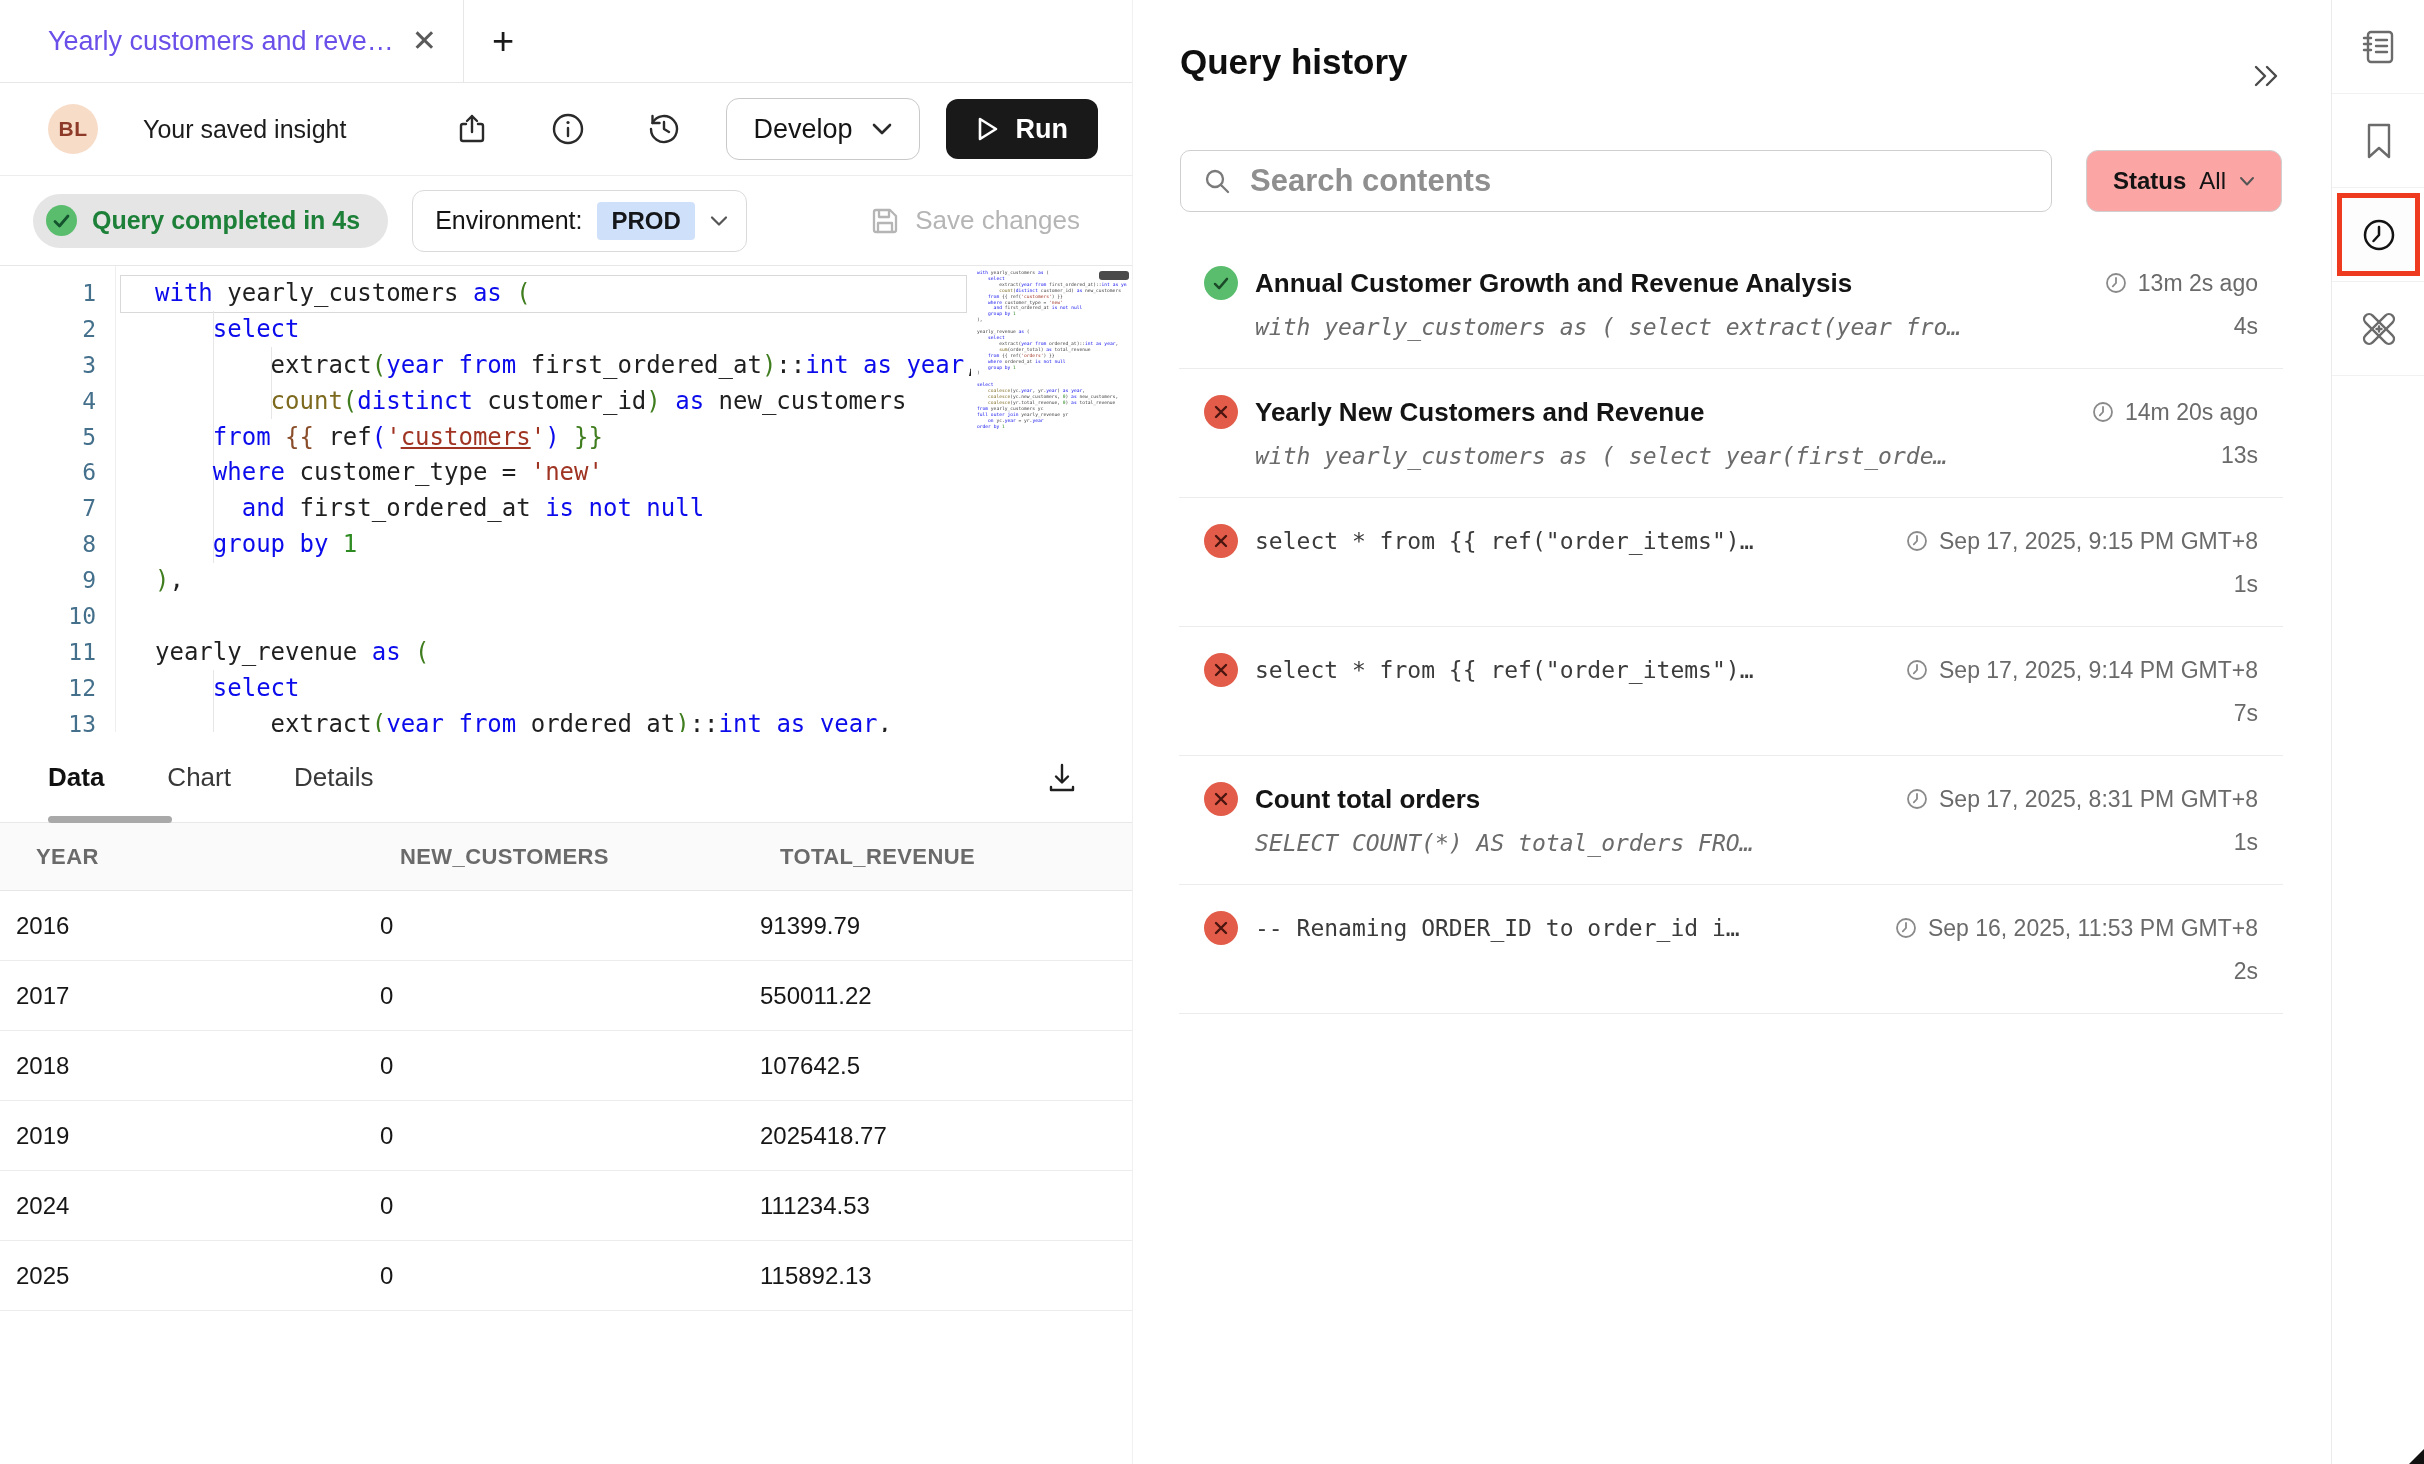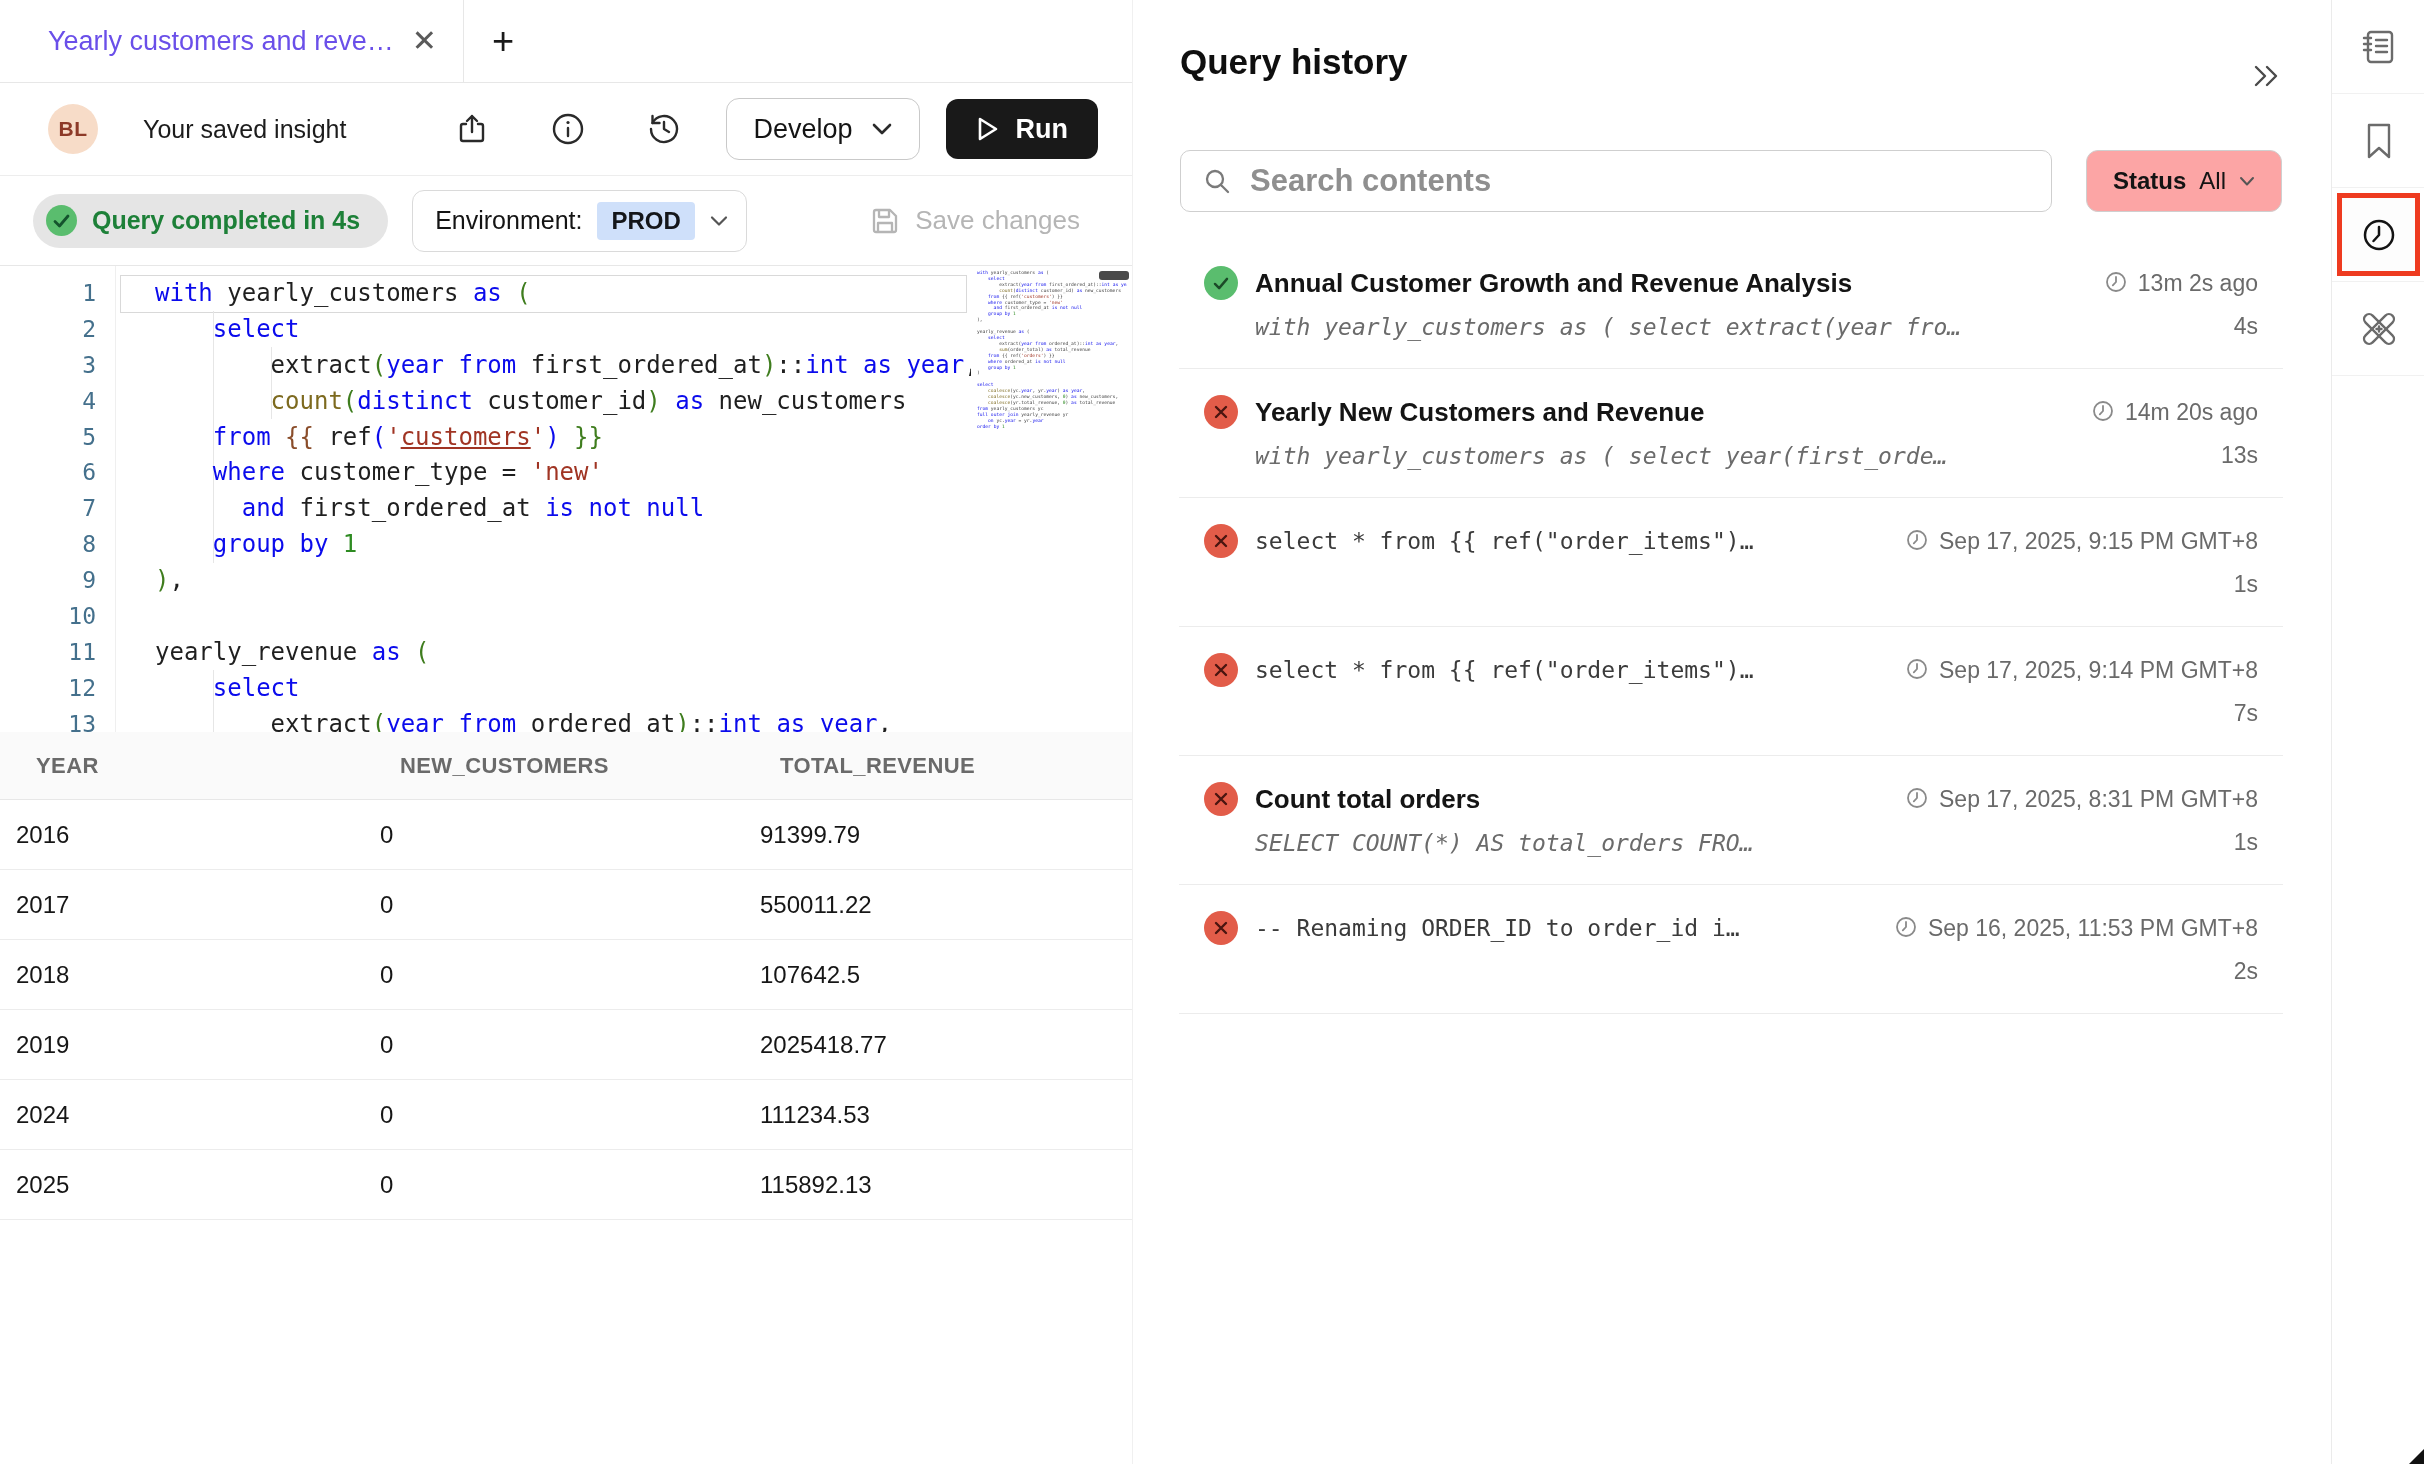--- a/index.html
+++ b/index.html
@@ -76,21 +76,21 @@
   .status-filter .sf-lbl{font-size:24px;font-weight:600;color:#141414;}
   .status-filter .sf-val{font-size:24px;color:#141414;}
   .hlist{position:absolute;left:46px;top:240px;width:1104px;}
   .hitem{padding:26px 0 28px;border-bottom:1px solid #ececec;cursor:pointer;}
   .hrow1{display:flex;align-items:center;padding-right:25px;}
   .hicon{width:34px;height:34px;border-radius:50%;flex:0 0 34px;margin-left:25px;
          display:flex;align-items:center;justify-content:center;}
   .hicon.ok{background:#5abd6e;}.hicon.err{background:#e25c49;}
   .htitle{margin-left:17px;font-size:26px;font-weight:600;color:#141414;white-space:nowrap;}
   .htitle.code{font-family:"DejaVu Sans Mono",monospace;font-weight:400;font-size:23px;color:#3b3b3b;}
-  .htime{margin-left:auto;display:flex;gap:10px;color:#6a6a6a;font-size:23px;white-space:nowrap;}
+  .htime{margin-left:auto;display:flex;align-items:center;gap:10px;color:#6a6a6a;font-size:23px;white-space:nowrap;}
   .hrow2{display:flex;align-items:center;margin-top:13px;padding-right:25px;}
   .hsub{margin-left:76px;font-family:"DejaVu Sans Mono",monospace;font-size:23px;color:#6b6b6b;white-space:nowrap;font-style:italic;}
   .hdur{margin-left:auto;font-size:23px;color:#6a6a6a;}
   
   .rail{position:absolute;left:2331px;top:0;width:93px;height:1464px;border-left:1px solid #ebebeb;background:#fff;}
   .rail-cell{height:93px;display:flex;align-items:center;justify-content:center;border-bottom:1px solid #f1f1f1;
              position:relative;cursor:pointer;}
   .rail-active-box{position:absolute;inset:5px;border:5px solid #ee3b20;background:#fdfdfd;
                    display:flex;align-items:center;justify-content:center;box-sizing:border-box;}
   .corner{position:absolute;right:0;bottom:0;width:0;height:0;border-left:15px solid transparent;border-bottom:15px solid #111;}
@@ -275,20 +275,34 @@
     <i class="mf">coalesce</i>(yc.new_customers, <i class="mn">0</i>) <i class="mk">as</i> new_customers,
     <i class="mf">coalesce</i>(yr.total_revenue, <i class="mn">0</i>) <i class="mk">as</i> total_revenue
 <i class="mk">from</i> yearly_customers yc
 <i class="mk">full</i> <i class="mk">outer</i> <i class="mk">join</i> yearly_revenue yr
     <i class="mk">on</i> yc.<i class="mk">year</i> = yr.<i class="mk">year</i>
 <i class="mk">order</i> <i class="mk">by</i> <i class="mn">1</i></pre>
         </div>
       <div class="scroll-thumb"></div>
     </div>
 
+    <div class="res-tabs">
+      <span class="res-tab active">Data</span>
+      <span class="res-tab">Chart</span>
+      <span class="res-tab">Details</span>
+      <div class="tab-underline"></div>
+      <div class="dl-btn">
+        <span>
+          <svg width="34" height="34" viewBox="0 0 34 34" fill="none" stroke="#1f1f1f" stroke-width="2.4" stroke-linecap="round" stroke-linejoin="round">
+            <path d="M17 4 V21 M11 15.5 L17 21.5 L23 15.5"></path>
+              <path d="M6 26 v3 h22 v-3"></path>
+          </svg>
+        </span>
+      </div>
+    </div>
 
     <div class="rt-header" id="rt-header">
         <div>YEAR</div>
         <div>NEW_CUSTOMERS</div>
         <div>TOTAL_REVENUE</div>
       </div>
     <div id="rt-body">
         <div class="rt-row">
           <div>2016</div>
           <div>0</div>

